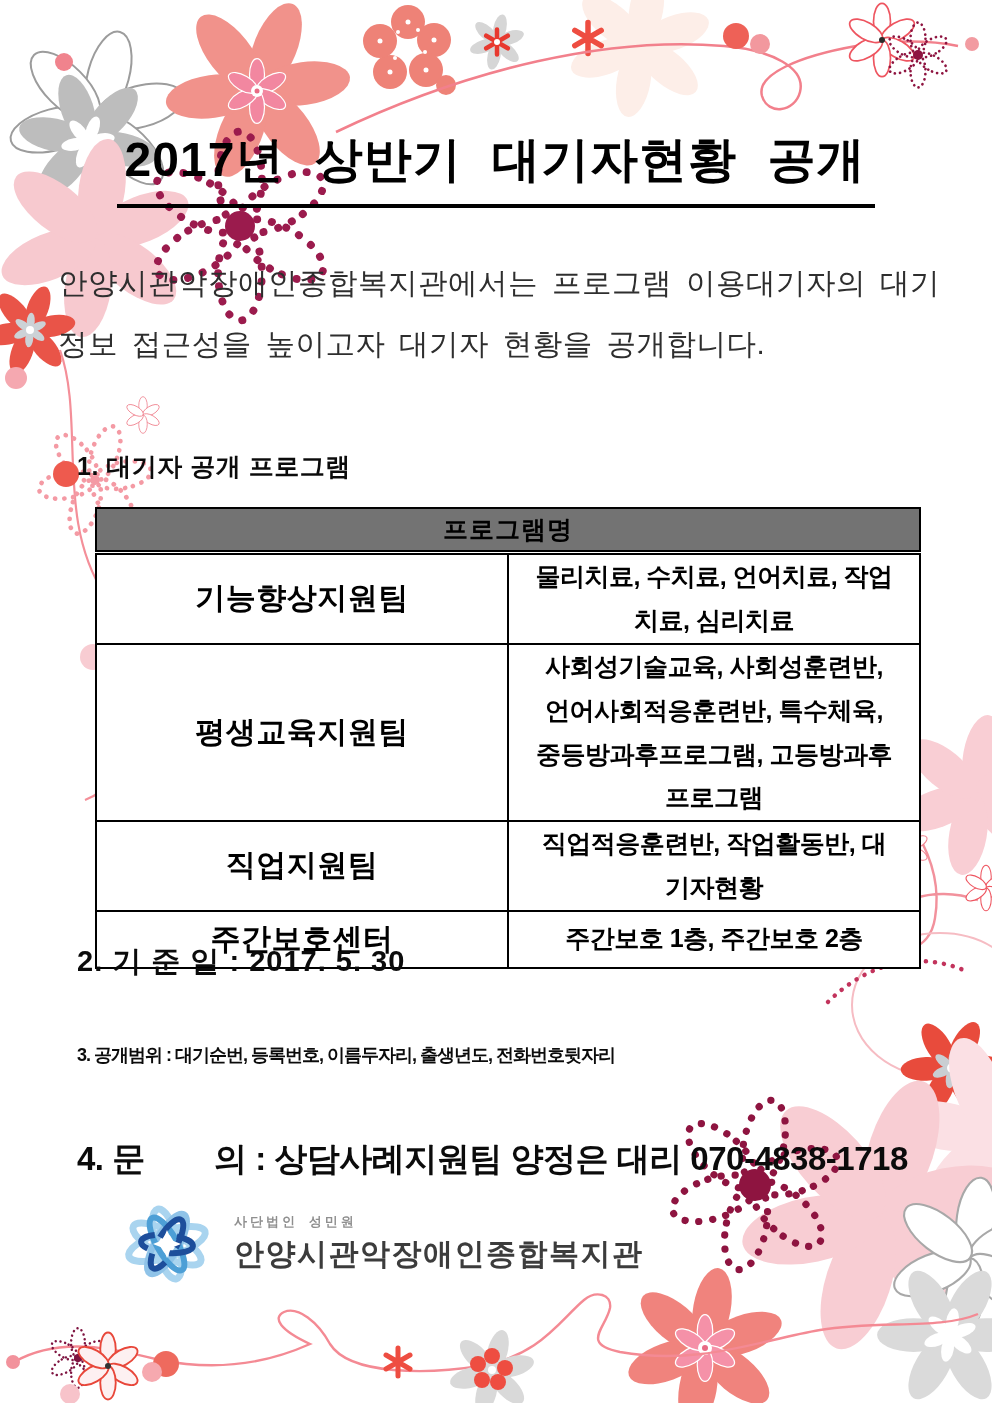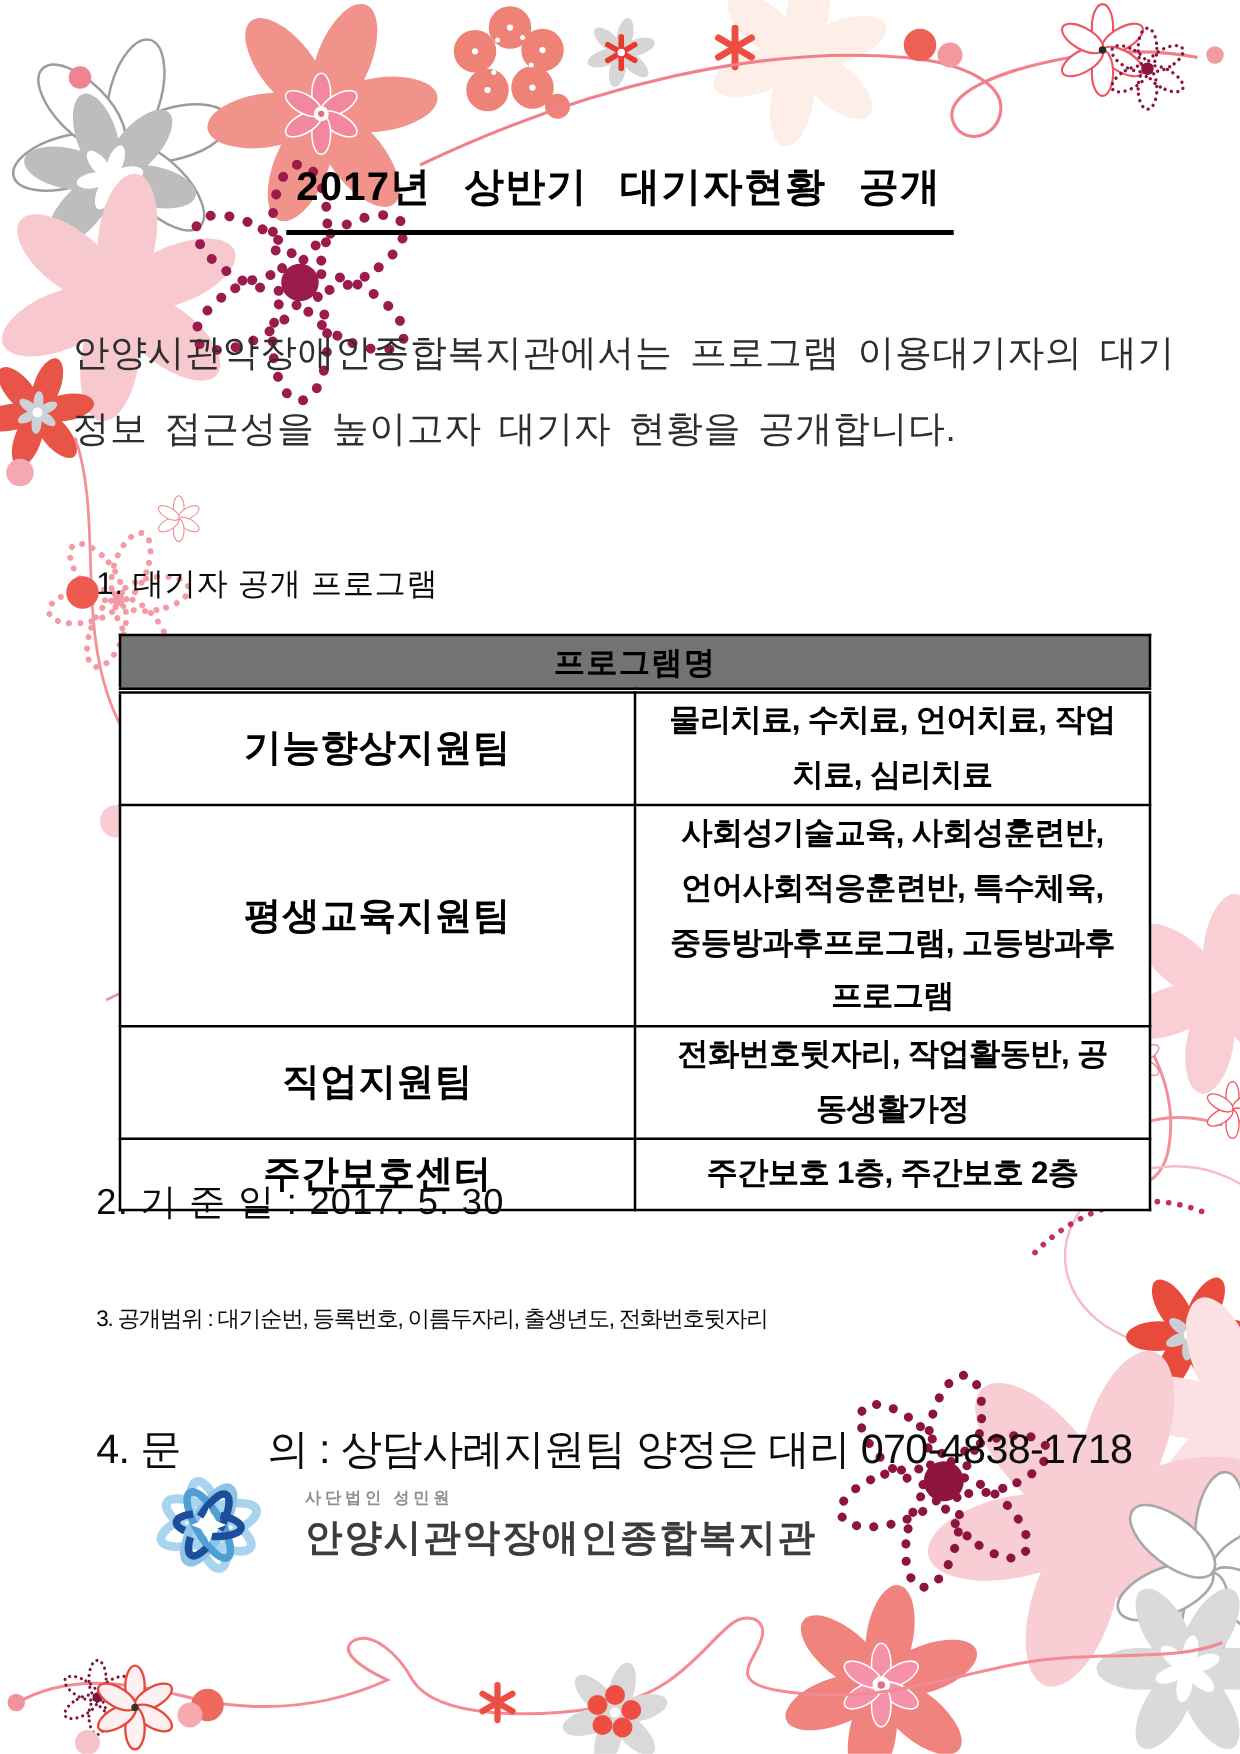--- a/index.html
+++ b/index.html
@@ -6,32 +6,32 @@
   html,body { width:992px; height:1403px; }
   body {
     position:relative; overflow:hidden; background:#ffffff;
     font-family:"Liberation Sans","DejaVu Sans",sans-serif; color:#111;
   }
   .decor { position:absolute; top:0; left:0; z-index:0; }
   .content { position:relative; z-index:1; width:992px; height:1403px; }
 
   .title-wrap { position:absolute; top:128px; left:0; width:100%; text-align:center; }
   .doc-title {
-    display:inline-block; font-size:32px; font-weight:900; color:#000;
+    display:inline-block; font-size:48px; font-weight:900; color:#000;
     letter-spacing:1px; word-spacing:16px;
     border-bottom:4px solid #000; padding:0 10px 12px 8px; white-space:nowrap;
   }
 
   .intro {
     position:absolute; top:252px; left:58px; width:882px;
     font-size:29.5px; line-height:61px; color:#2e2e2e;
     text-align:justify; letter-spacing:.5px; word-spacing:5px; font-weight:500;
   }
 
-  .sec { position:absolute; left:77px; font-weight:400; color:#0b0b0b; white-space:pre; }
+  .sec { position:absolute; left:77px; font-weight:700; color:#0b0b0b; white-space:pre; }
   .s1 { top:450px; font-size:25px; letter-spacing:.5px; }
   .s2 { top:942px; font-size:29px; letter-spacing:1px; }
   .s3 { top:1043px; font-size:18px; letter-spacing:-1px; }
   .s4 { top:1137px; font-size:33px; letter-spacing:-.5px; }
 
   table.programs {
     position:absolute; top:507px; left:95px; width:826px;
     border-collapse:collapse; table-layout:fixed;
   }
   table.programs th, table.programs td {
@@ -42,21 +42,21 @@
     background:#737373; height:44px; font-size:25px; letter-spacing:1px;
     border-bottom:5px double #000;
   }
   td.team  { width:275px; font-size:30px; letter-spacing:.5px; }
   td.programs-cell { font-size:25px; letter-spacing:-.5px; line-height:1.75; padding:0 23px; }
   tr.r1 td { height:92px; }
   tr.r2 td { height:113px;text-align:center; }
   tr.r3 td { height:85px; }
   tr.r4 td { height:57px; }
 
-  .logo { position:absolute; top:1176px; left:112px; display:flex; align-items:center; gap:22px; }
+  .logo { position:absolute; top:1200px; left:112px; display:flex; align-items:center; gap:12px;font-family:Liberation Mono, monospace; }
   .logo-text .org-small { font-size:13px; color:#8f8f8f; letter-spacing:3px; margin-bottom:3px; font-weight:600; }
   .logo-text .org-name  { font-size:30px; font-weight:800; color:#3c3c3c; letter-spacing:1.5px; }
 </style>
 </head>
 <body>
 
 <svg class="decor" width="992" height="1403" viewBox="0 0 992 1403" aria-hidden="true">
   <defs>
     <g id="pf6">
       <ellipse cx="0" cy="-27" rx="12.5" ry="27"></ellipse>
@@ -215,21 +215,21 @@
       <tr class="r1">
         <td class="team">기능향상지원팀</td>
         <td class="programs-cell">물리치료, 수치료, 언어치료, 작업치료, 심리치료</td>
       </tr>
       <tr class="r2">
         <td class="team">평생교육지원팀</td>
         <td class="programs-cell">사회성기술교육, 사회성훈련반, 언어사회적응훈련반, 특수체육, 중등방과후프로그램, 고등방과후프로그램</td>
       </tr>
       <tr class="r3">
         <td class="team">직업지원팀</td>
-        <td class="programs-cell">전화번호뒷자리, 작업활동반, 공동생활가정</td>
+        <td class="programs-cell">직업적응훈련반, 작업활동반, 대기자현황</td>
       </tr>
       <tr class="r4">
         <td class="team">주간보호센터</td>
         <td class="programs-cell">주간보호 1층, 주간보호 2층</td>
       </tr>
     </tbody>
   </table>
 
   <div class="sec s2">2. 기 준 일 : 2017. 5. 30</div>
   <div class="sec s3">3. 공개범위 : 대기순번, 등록번호, 이름두자리, 출생년도, 전화번호뒷자리</div>

